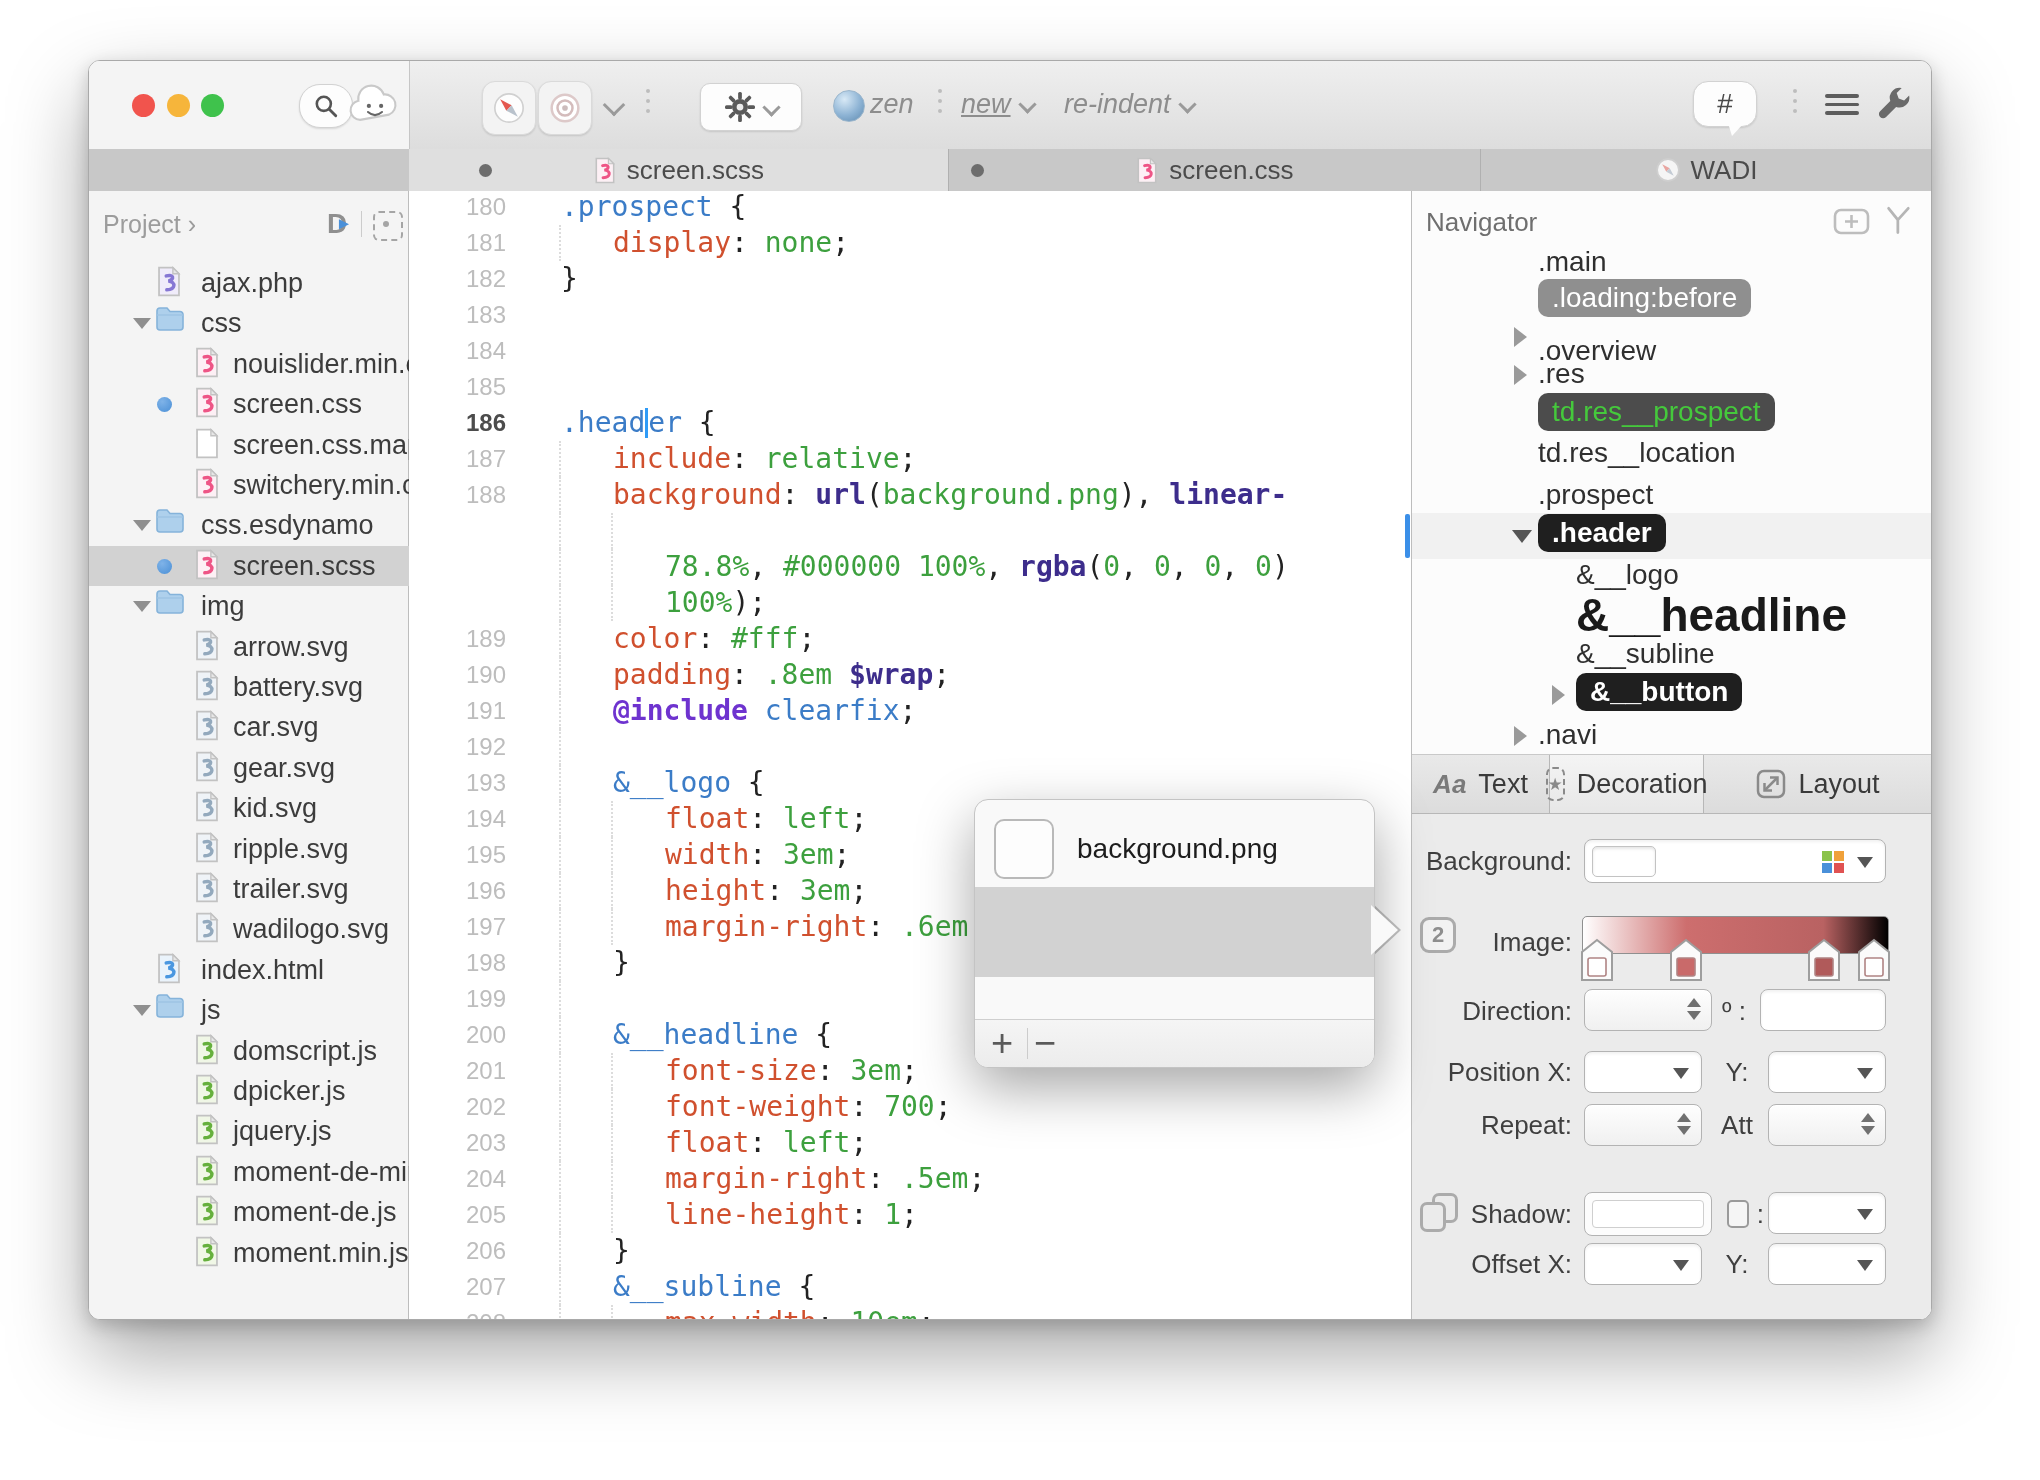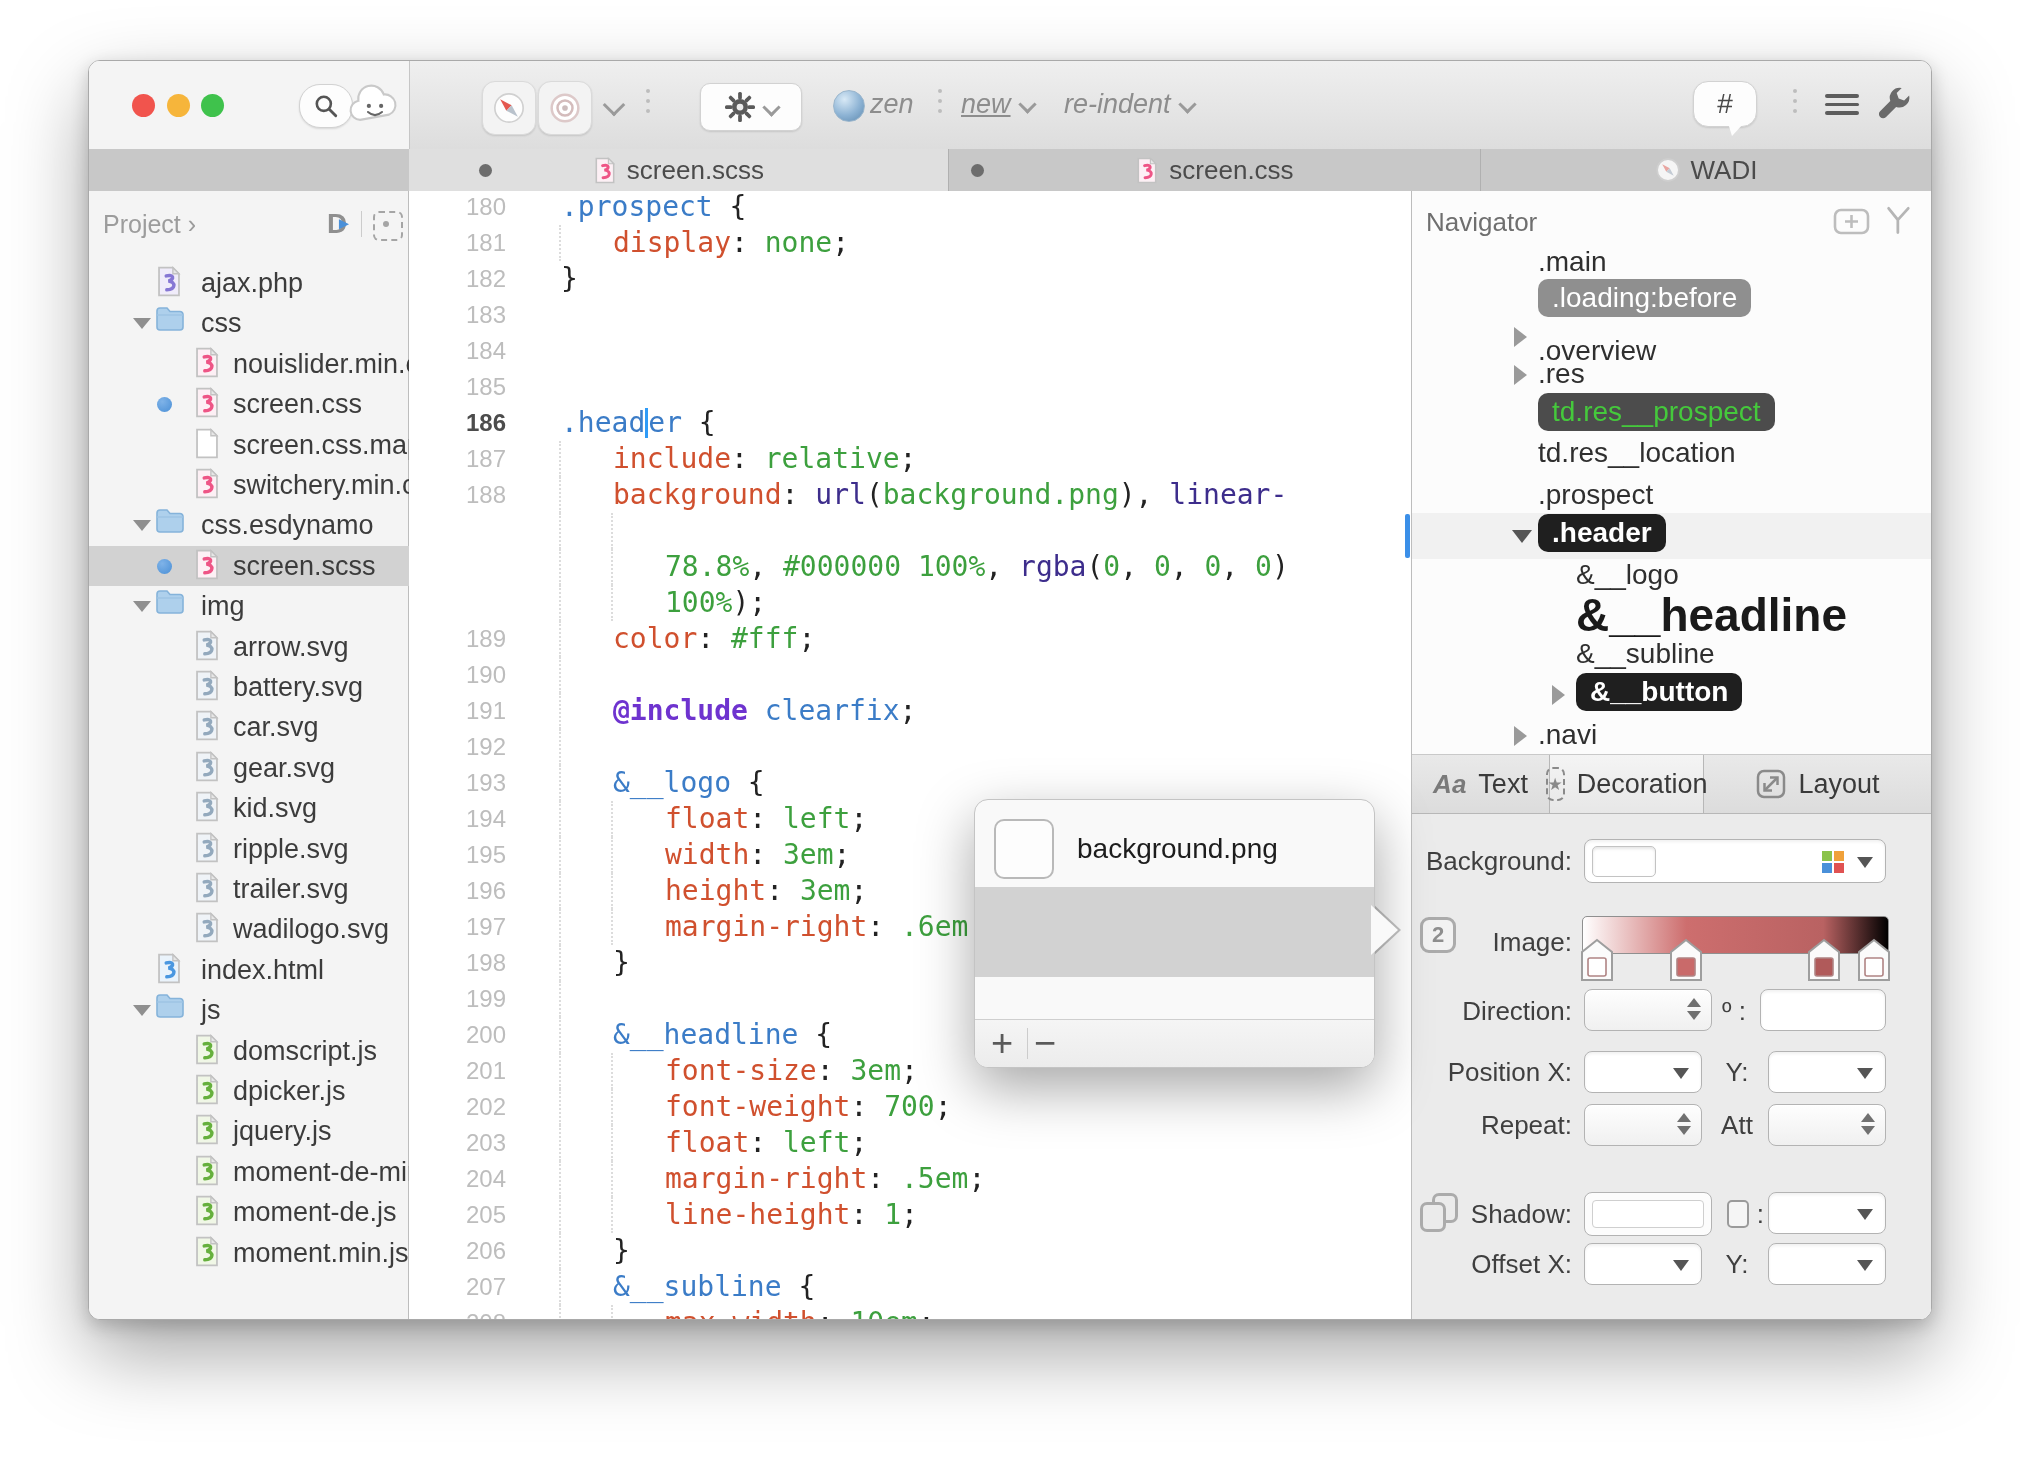--- a/index.html
+++ b/index.html
@@ -44,21 +44,21 @@
     background:radial-gradient(circle at 35% 30%,#7fb3e8,#4a8fd6);}
   .fic{position:absolute;top:3px;}
   
   #editor{position:absolute;left:320px;top:130px;width:1002px;height:1128px;background:#ffffff;overflow:hidden;}
   .crow{position:absolute;left:0;width:1002px;height:36px;}
   .ln{position:absolute;left:0;top:0;width:97px;text-align:right;font-size:24px;color:#bdbdbd;line-height:36px;}
   .ln.cur{color:#4c4c4c;font-weight:bold;}
   .guide{position:absolute;top:0;height:36px;border-left:2px dotted #dcdcdc;}
   .codetxt{position:absolute;top:0;font-family:"DejaVu Sans Mono",monospace;font-size:28px;line-height:36px;white-space:pre;}
   .tok-s{color:#3b7cc7;} .tok-p{color:#d0502e;} .tok-v{color:#3da03e;}
-  .tok-k{color:#3d2d8c;font-weight:normal;} .tok-a{color:#6e33cf;font-weight:bold;} .tok-x{color:#222222;}
+  .tok-k{color:#3d2d8c;font-weight:bold;} .tok-a{color:#6e33cf;font-weight:bold;} .tok-x{color:#222222;}
   .caret{display:inline-block;width:0;height:30px;border-left:3px solid #2f9bf7;vertical-align:-6px;}
   #scrolltick{position:absolute;left:996px;top:323px;width:5px;height:44px;background:#3b8fe8;border-radius:2px;}
   
   #navigator{position:absolute;left:1322px;top:130px;width:520px;height:1128px;background:#fcfcfc;border-left:1px solid #bdbdbd;box-sizing:border-box;}
   #nav-title{position:absolute;left:14px;top:16px;font-size:26px;color:#6f6f6f;}
   .nitem{position:absolute;left:0;width:520px;}
   .nitem .nlabel{font-size:28px;color:#2f2f2f;white-space:nowrap;}
   .nlabel.pill-gray{background:#8f8f8f;color:#fff;border-radius:10px;padding:3px 14px;}
   .nlabel.pill-green{background:#4c4c4c;color:#45c93c;border-radius:10px;padding:3px 14px;}
   .nlabel.pill-black{background:#1f1f1f;color:#fff;border-radius:10px;padding:3px 14px;font-weight:600;}
@@ -521,20 +521,21 @@
           <span class="codetxt" style="left:256px"><span class="tok-v">100%</span><span class="tok-x">);</span></span>
         </div>
         <div class="crow" style="top:430px">
       <span class="ln">189</span>
       <span class="guide" style="left:150px"></span>
           <span class="codetxt" style="left:204px"><span class="tok-p">color</span><span class="tok-x">: </span><span class="tok-v">#fff</span><span class="tok-x">;</span></span>
         </div>
         <div class="crow" style="top:466px">
       <span class="ln">190</span>
       <span class="guide" style="left:150px"></span>
+          <span class="codetxt" style="left:204px"><span class="tok-p">padding</span><span class="tok-x">: </span><span class="tok-v">.8em</span><span class="tok-x"> </span><span class="tok-k">$wrap</span><span class="tok-x">;</span></span>
         </div>
         <div class="crow" style="top:502px">
       <span class="ln">191</span>
       <span class="guide" style="left:150px"></span>
           <span class="codetxt" style="left:204px"><span class="tok-a">@include</span><span class="tok-x"> </span><span class="tok-s">clearfix</span><span class="tok-x">;</span></span>
         </div>
         <div class="crow" style="top:538px">
       <span class="ln">192</span>
       <span class="guide" style="left:150px"></span>
           <span class="codetxt" style="left:204px"></span>

